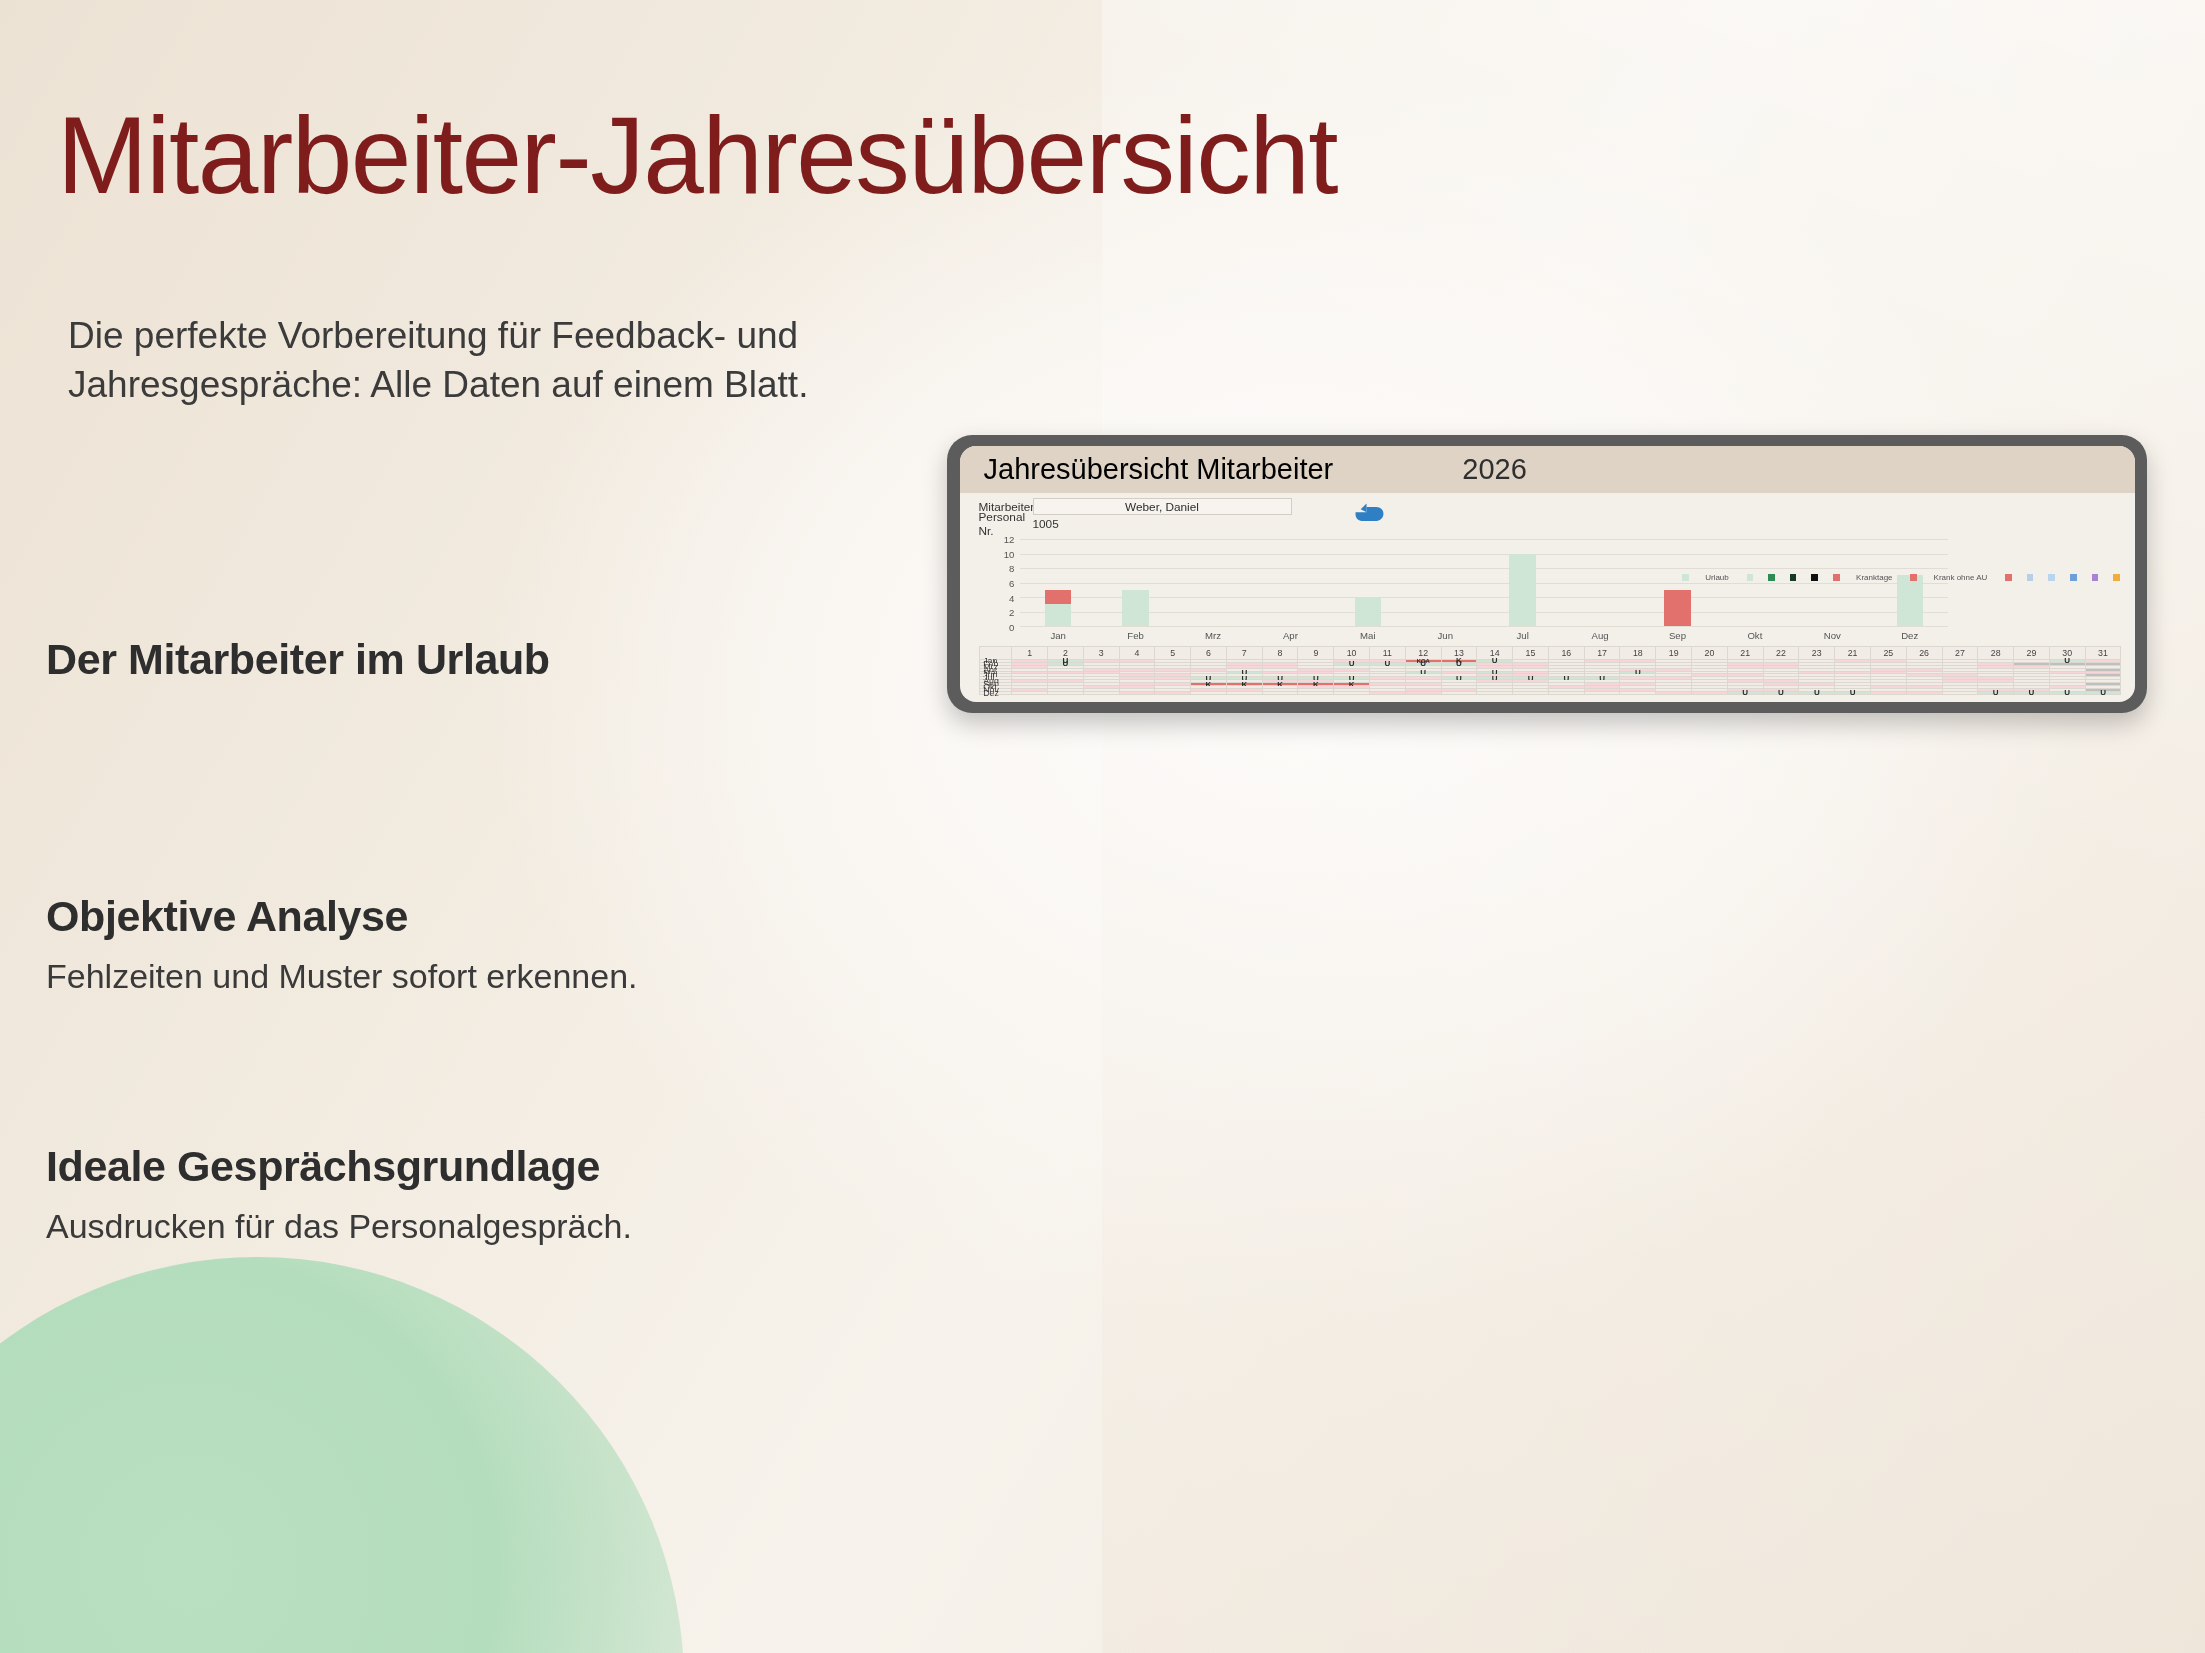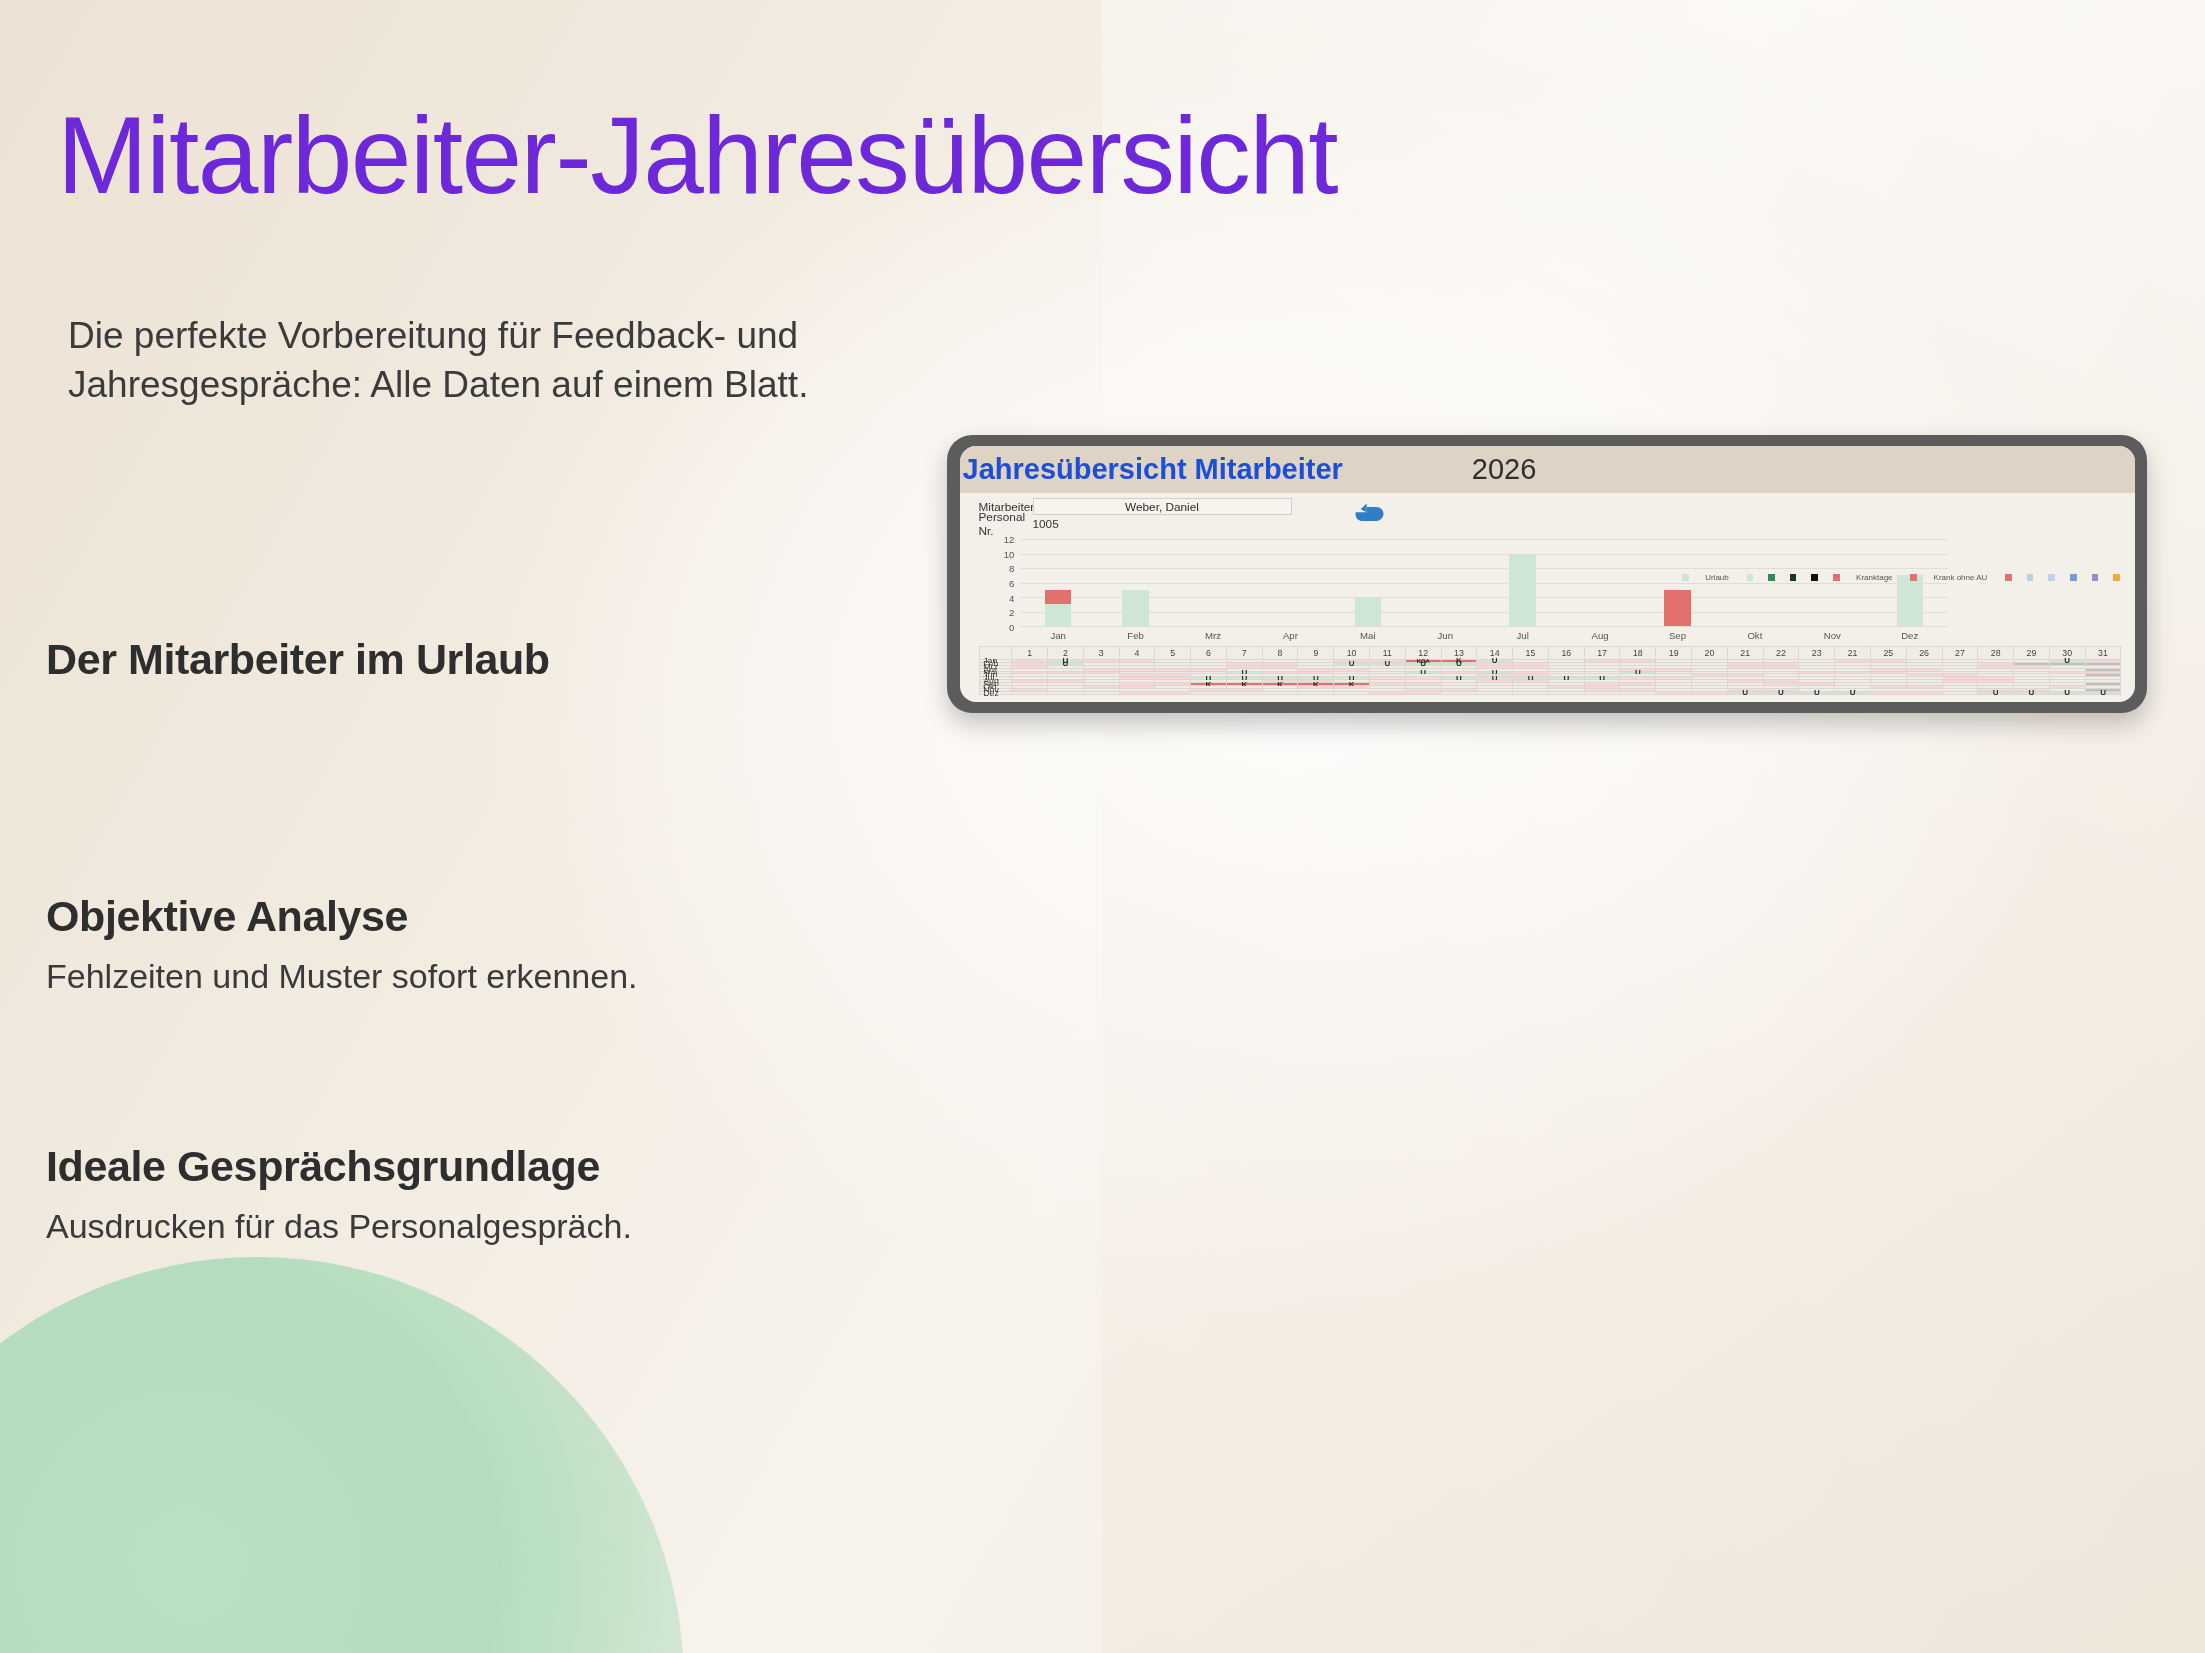--- a/index.html
+++ b/index.html
@@ -15,41 +15,41 @@
       linear-gradient(120deg,#ece2d4 0%,#f2ebe0 30%,#f7f3ec 55%,#efe6da 100%);
   }
   #bg-blob-green{position:absolute;left:-169px;top:1257px;width:853px;height:853px;border-radius:50%;
     background:radial-gradient(circle at 42% 36%, #b9e0c0 0%, #b4ddbd 42%, rgba(190,224,196,0.55) 72%, rgba(200,228,205,0) 100%);
     filter:blur(0.7px);}
   #bg-sheen{position:absolute;right:0;top:0;width:1103px;height:1654px;
     background:linear-gradient(200deg, rgba(255,255,255,0.55) 0%, rgba(255,255,255,0.1) 45%, rgba(236,226,212,0.35) 100%);}
 
   
   #page-title{position:absolute;left:57px;top:28px;font-size:109px;line-height:1.0;
-    letter-spacing:-1.5px;color:#6d28d9;font-weight:400;white-space:nowrap;}
+    letter-spacing:-1.5px;color:#7f1d1d;font-weight:400;white-space:nowrap;}
   #subtitle{position:absolute;left:68px;top:274px;font-size:37px;line-height:1.33;color:#3b3b3b;
     font-weight:400;width:934px;}
 
   .feature{position:absolute;left:46px;width:941px;}
   .feature-title{font-size:43px;font-weight:bold;color:#2e2e2e;line-height:1.1;letter-spacing:-0.4px;}
   .feature-sub{font-size:34px;color:#3a3a3a;line-height:1.2;margin-top:16px;}
   #feature-0{top:636px;}
   #feature-1{top:893px;}
   #feature-2{top:1143px;}
 
   
   #device{position:absolute;left:947px;top:435px;width:1200px;height:278px;}
   #device-bezel{position:absolute;inset:0;background:#5c5c5c;border-radius:25px;
     box-shadow:0 10.3px 25px rgba(0,0,0,0.22);}
   #device-screen{position:absolute;left:12.5px;top:11px;right:12.5px;bottom:11px;
     background:#f3efe9;border-radius:16px;overflow:hidden;display:flex;flex-direction:column;}
 
   
   #app-header{height:47px;background:#ded3c4;display:flex;align-items:center;flex:0 0 auto;}
-  #app-title{font-size:29px;color:#1d4ed8;margin-left:3px;font-weight:700;}
+  #app-title{font-size:29px;color:#000000;margin-left:24px;font-weight:400;}
   #app-year{font-size:29px;color:#2f2f2f;margin-left:129px;font-weight:400;}
 
   
   #emp-strip{flex:0 0 auto;padding:5.1px 0 2.9px 19px;background:#f3efe9;position:relative;}
   .emp-row{display:flex;align-items:center;height:17px;}
   .emp-label{font-size:11.8px;color:#333;width:54px;flex:0 0 auto;}
   #emp-name-box{width:257px;height:15.4px;border:0.7px solid #d3cdc4;background:#f7f4ef;
     display:flex;align-items:center;justify-content:center;font-size:11.8px;color:#2d2d2d;}
   #emp-nr{font-size:11.8px;color:#333;}
   #hand-icon{position:absolute;left:394px;top:5.9px;width:31px;height:23.5px;}

